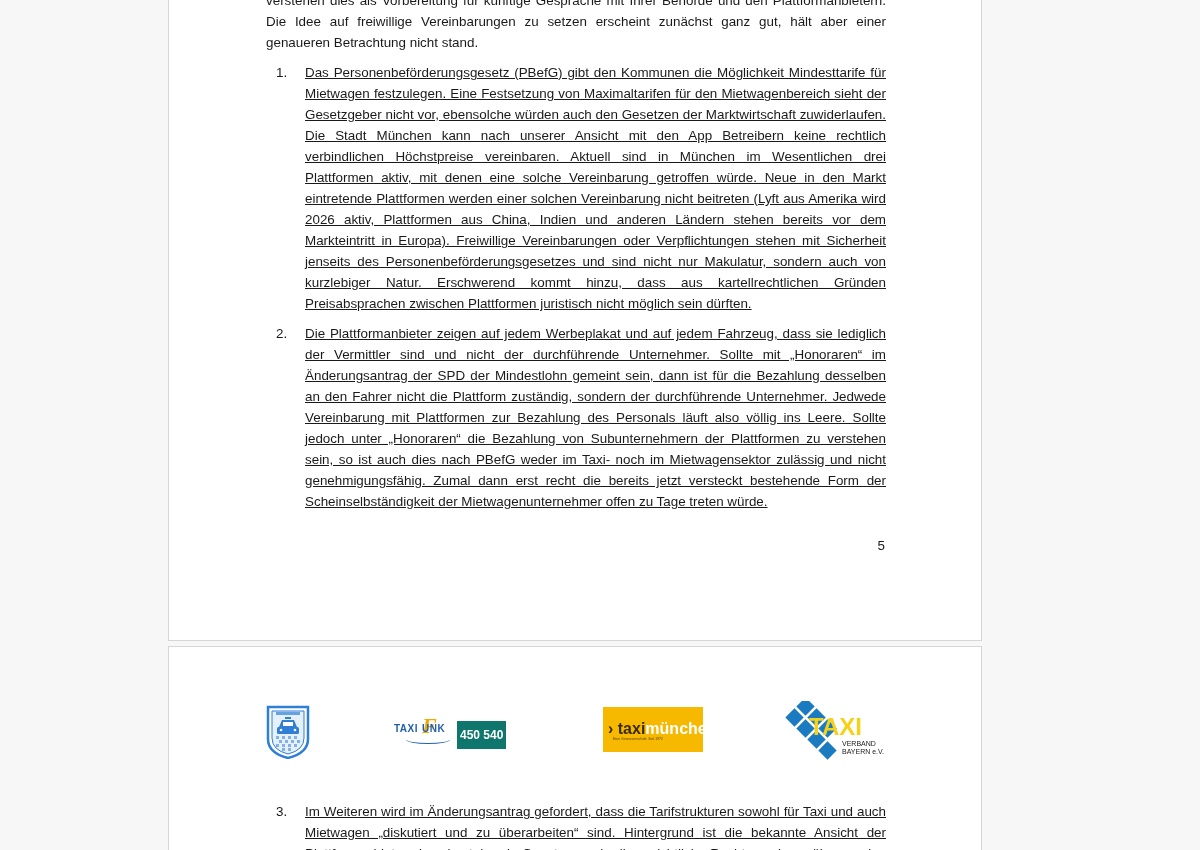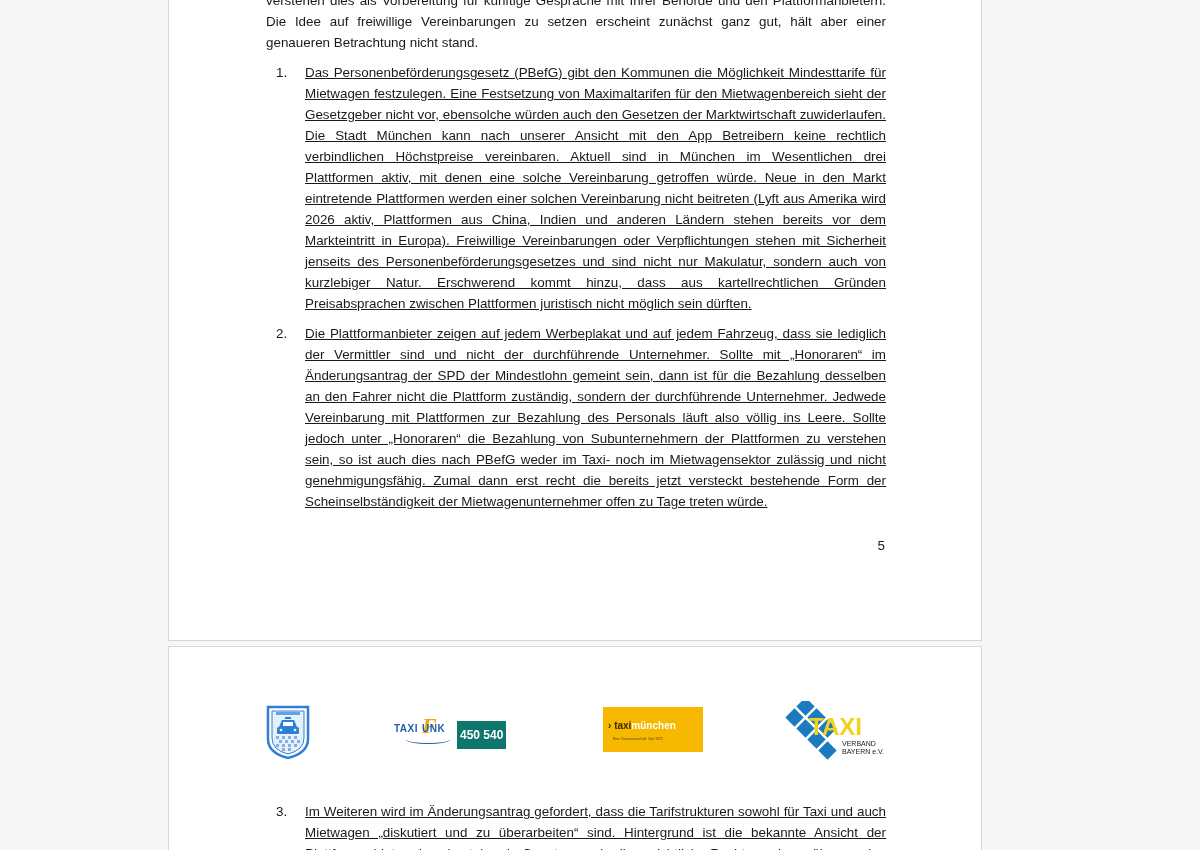--- a/index.html
+++ b/index.html
@@ -104,21 +104,21 @@
       font-weight: bold; font-size: 12px;
       padding: 7px 3px; line-height: 14px;
     }
     .logo-tm {
       left: 434px; top: 60px; width: 100px; height: 45px;
       background: #f7b800;
     }
     .logo-tm .tm-main {
       position: absolute; left: 5px; top: 13px;
       font-family: "Liberation Sans", sans-serif;
-      font-size: 10px; color: #fff; font-weight: bold;
+      font-size: 16px; color: #fff; font-weight: bold;
       white-space: nowrap;
     }
     .logo-tm .tm-main .tm-dark { color: #3a2a00; }
     .logo-tm .tm-sub {
       position: absolute; left: 10px; top: 30px;
       font-family: "Liberation Sans", sans-serif;
       font-size: 3.5px; color: #5a4300;
       white-space: nowrap;
     }
     .logo-tvb {

